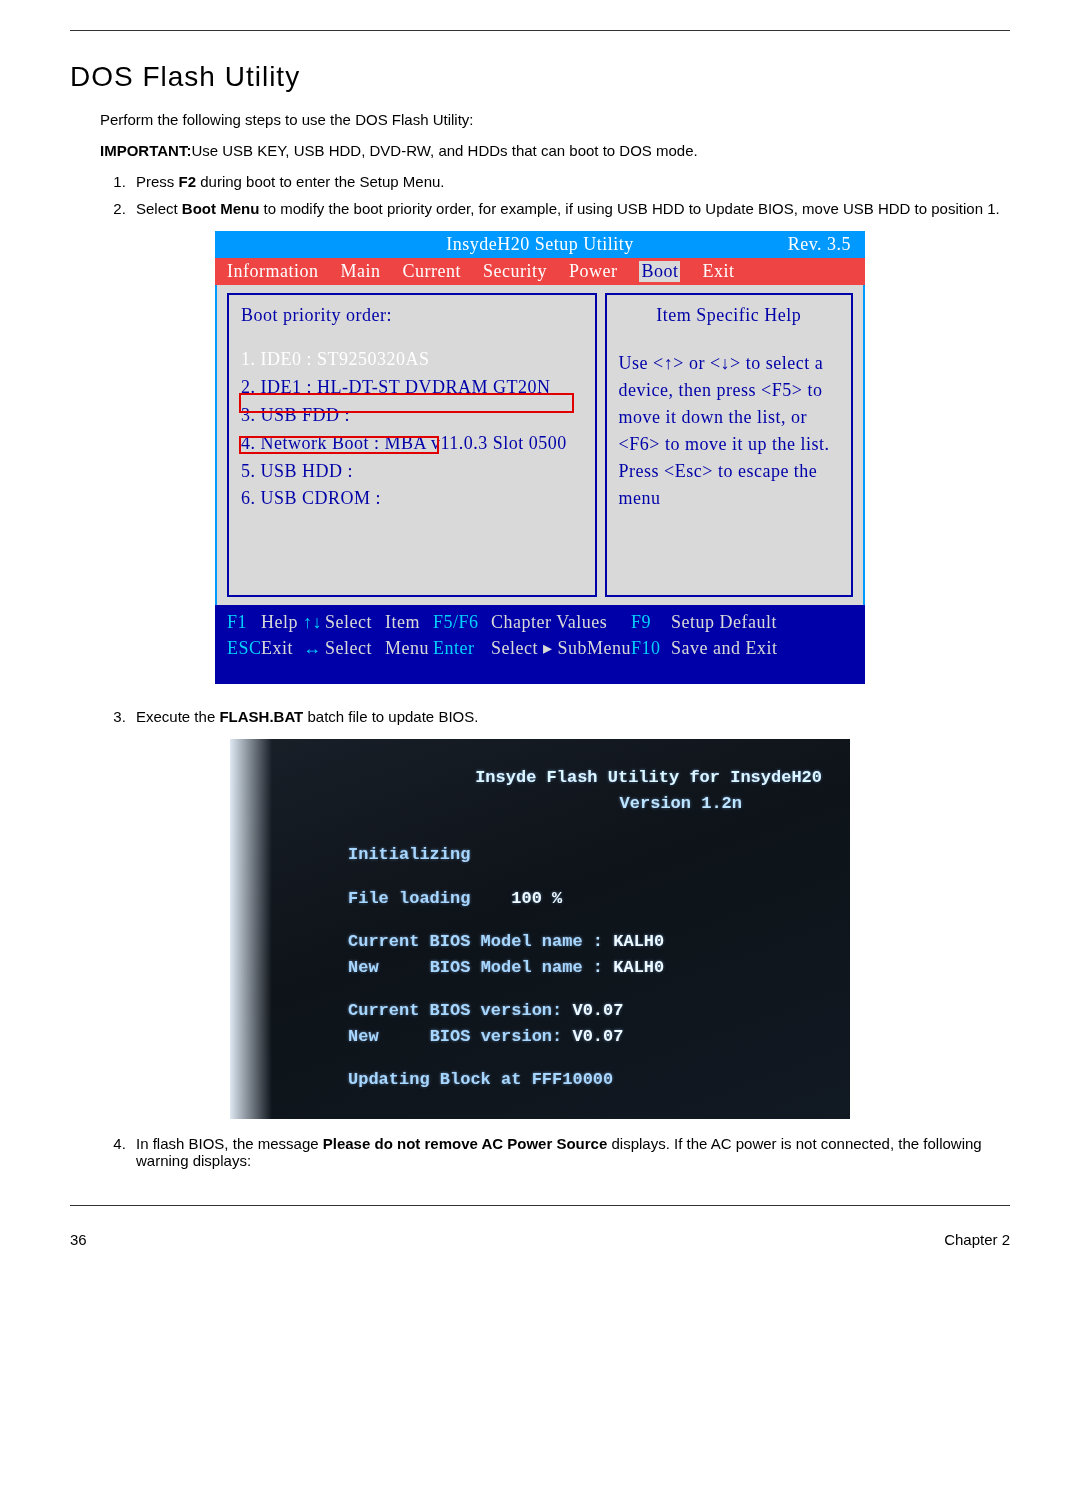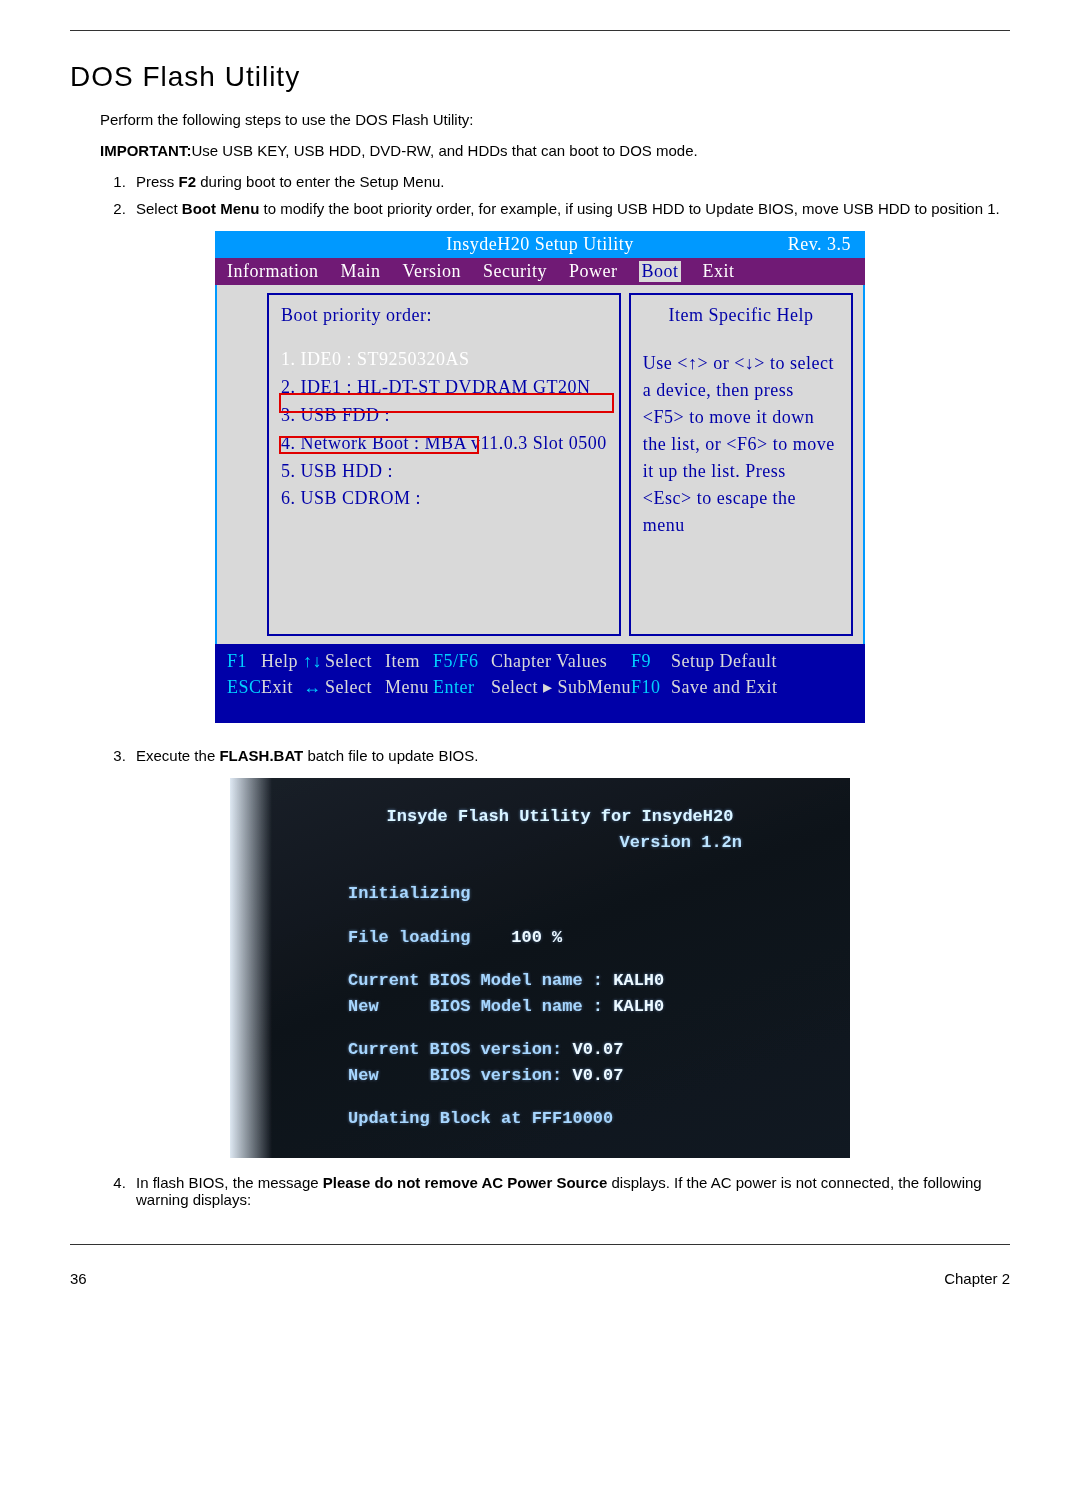--- a/index.html
+++ b/index.html
@@ -34,35 +34,34 @@
     background: #0099ff;
     color: #fff;
     display: flex;
     justify-content: center;
     position: relative;
     padding: 3px 10px;
   }
   .bios-titlebar .rev { position: absolute; right: 14px; }
   .bios-tabs {
     display: flex;
-    background: #701a75;
+    background: #ef4444;
     color: #fff;
     padding: 3px 12px;
     gap: 22px;
   }
   .bios-tabs .tab { }
   .bios-tabs .tab.active { background: #d9d9d9; color: #0000a8; padding: 0 2px; }
   .bios-body {
     display: flex;
     background: #d9d9d9;
     color: #0000a8;
     border-left: 2px solid #0099ff;
     border-right: 2px solid #0099ff;
-    height: 359px;
-    padding-left: 40px;
+    height: 320px;
   }
   .bios-left {
     flex: 1.55;
     border: 2px solid #0000a8;
     margin: 8px 4px 8px 10px;
     padding: 10px 12px;
     position: relative;
   }
   .bios-right {
     flex: 1;
@@ -108,21 +107,21 @@
     font-size: 17px;
     line-height: 1.5;
     filter: contrast(1.02) brightness(1.05);
     position: relative;
   }
   .dos-wrap::before {
     content:"";
     position:absolute; left:0; top:0; bottom:0; width:42px;
     background: linear-gradient(90deg, rgba(230,240,250,0.9), rgba(230,240,250,0) 100%);
   }
-  .dos-wrap .title-line { text-align: center; padding-left: 40px; }
+  .dos-wrap .title-line { text-align: right; padding-left: 40px; }
   .dos-wrap .title-line .tr { color:#cfe9ff; }
   .dos-wrap .ver-line { text-align: right; padding-right: 80px; margin-bottom: 26px; }
   .dos-wrap .body-block { padding-left: 90px; }
   .dos-wrap .gap { height: 18px; }
   .dos-wrap .row { white-space: pre; }
   .dos-wrap .lbl { color:#9ecaf0; }
   .dos-wrap .acc { color:#e0ecf5; }
 
   
   .page-footer {
@@ -161,21 +160,21 @@
 </ol>
 
 <div class="bios-wrap">
   <div class="bios-titlebar">
     <span>InsydeH20 Setup Utility</span>
     <span class="rev">Rev. 3.5</span>
   </div>
   <div class="bios-tabs">
     <span class="tab">Information</span>
     <span class="tab">Main</span>
-    <span class="tab">Version</span>
+    <span class="tab">Current</span>
     <span class="tab">Security</span>
     <span class="tab">Power</span>
     <span class="tab active">Boot</span>
     <span class="tab">Exit</span>
   </div>
   <div class="bios-body">
     <div class="bios-left">
       <div class="section-title">Boot priority order:</div>
       <div class="boot-item sel">1. IDE0 : ST9250320AS</div>
       <div class="boot-item">2. IDE1 : HL-DT-ST DVDRAM GT20N</div>

